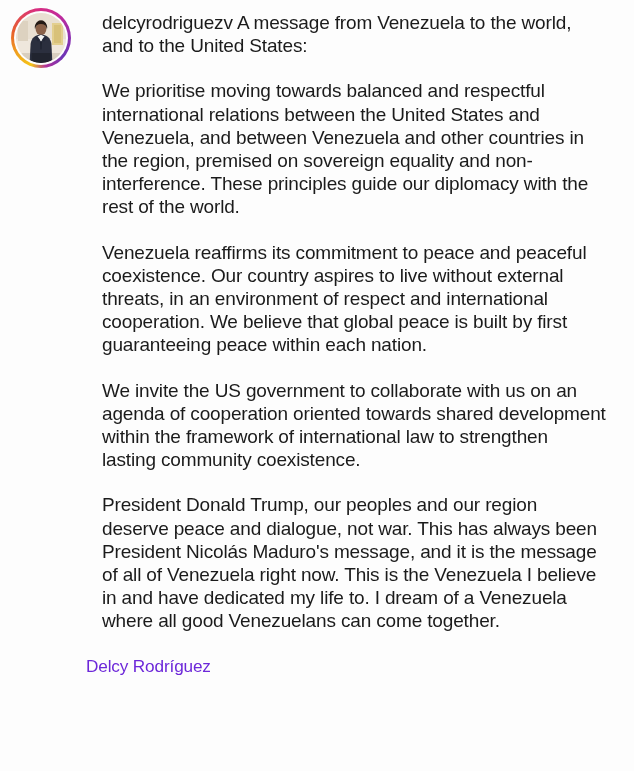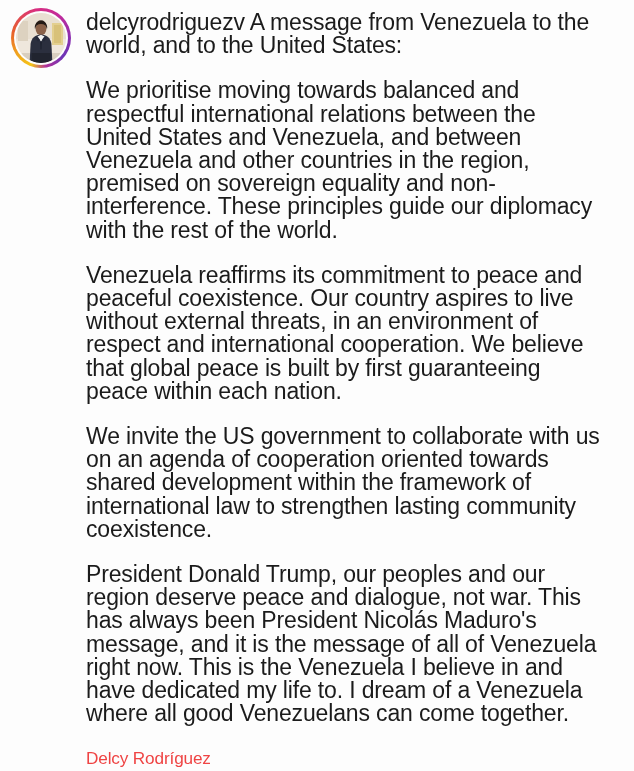--- a/index.html
+++ b/index.html
@@ -71,35 +71,35 @@
   .avatar-photo svg { display: block; width: 50px; height: 50px; }
 
   
   .content {
     position: absolute;
     left: 86px;
     top: 11px;
     width: 520px;
   }
   .para {
-    margin: 0 0 22px 0;
-    font-size: 23px;
+    margin: 0 0 22px 16px;
+    font-size: 19px;
     line-height: 23.2px;
     letter-spacing: -0.15px;
     color: #1b1b1b;
     white-space: pre-wrap;
     word-wrap: break-word;
   }
   .para:last-child { margin-bottom: 0; }
   .sig-line {
     margin: 0;
     font-size: 17.2px;
     line-height: 23.2px;
     letter-spacing: -0.15px;
-    color: #ef4444;
+    color: #6d28d9;
   }
   .sig-block { margin: 0; }
   .username { color: #1b1b1b; }
 
   
   .watermark {
     position: absolute;
     left: 0;
     bottom: 3px;
     height: 20px;

